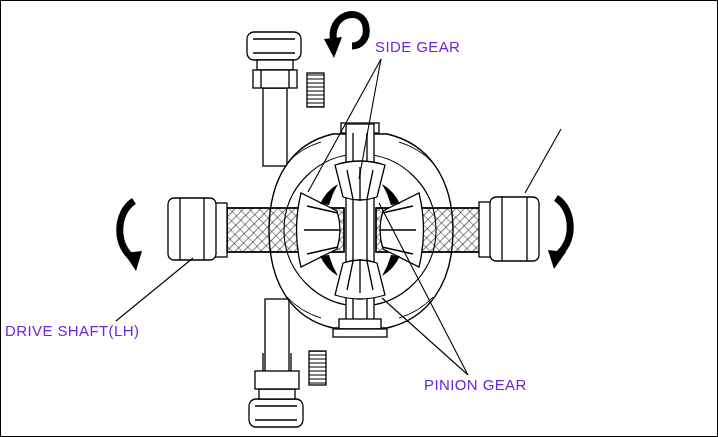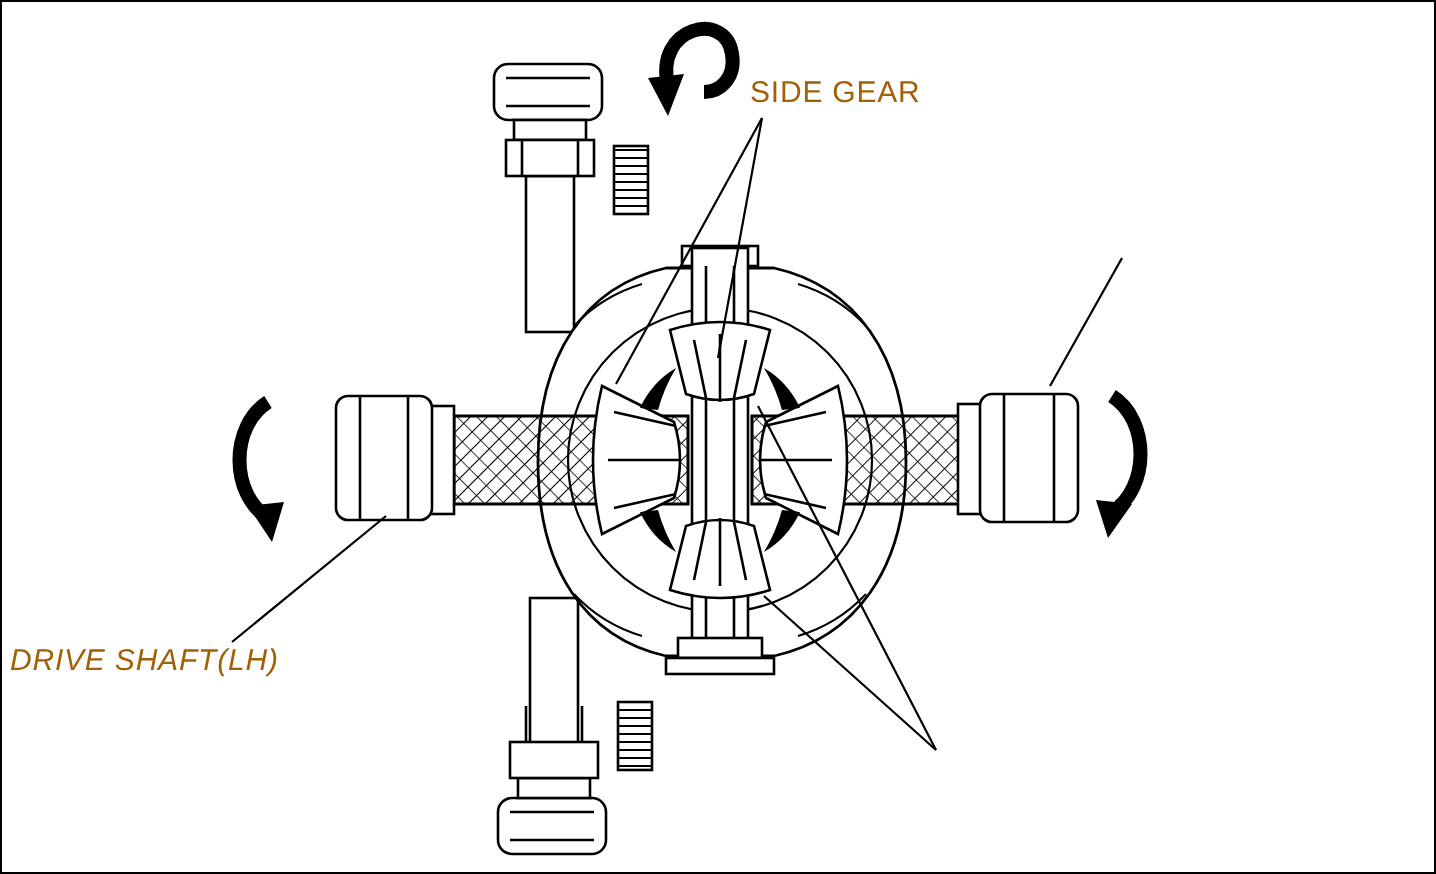--- a/index.html
+++ b/index.html
@@ -19,28 +19,28 @@
   }
   .diagram-svg {
     position: absolute;
     left: 0;
     top: 0;
   }
   .callout {
     position: absolute;
     font-size: 15px;
     letter-spacing: 0.4px;
-    color: #a16207;
+    color: #6d28d9;
     white-space: nowrap;
     user-select: none;
     text-align: right;
   }
   .lbl-side-gear   { left: 374px; top: 37px;  }
   .lbl-shaft-rh    { left: 562px; top: 110px; }
-  .lbl-shaft-lh    { left: 4px;   top: 321px; font-style: italic; }
+  .lbl-shaft-lh    { left: 4px;   top: 321px; }
   .lbl-pinion-gear { left: 423px; top: 375px; }
 </style>
 </head>
 <body>
 
 <div class="stage">
 
   <svg class="diagram-svg" width="718" height="437" viewBox="0 0 718 437">
     <defs>
       <pattern id="hatchA" width="6" height="6" patternUnits="userSpaceOnUse" patternTransform="rotate(45)">
@@ -165,14 +165,15 @@
       <line x1="467" y1="374" x2="381" y2="297"></line>
       <line x1="467" y1="374" x2="378" y2="202"></line>
     </g>
   </svg>
 
   <div class="callout lbl-side-gear">SIDE GEAR</div>
 
 
   <div class="callout lbl-shaft-lh">DRIVE SHAFT(LH)</div>
 
+  <div class="callout lbl-pinion-gear">PINION GEAR</div>
 
 </div>
 
 </body></html>

